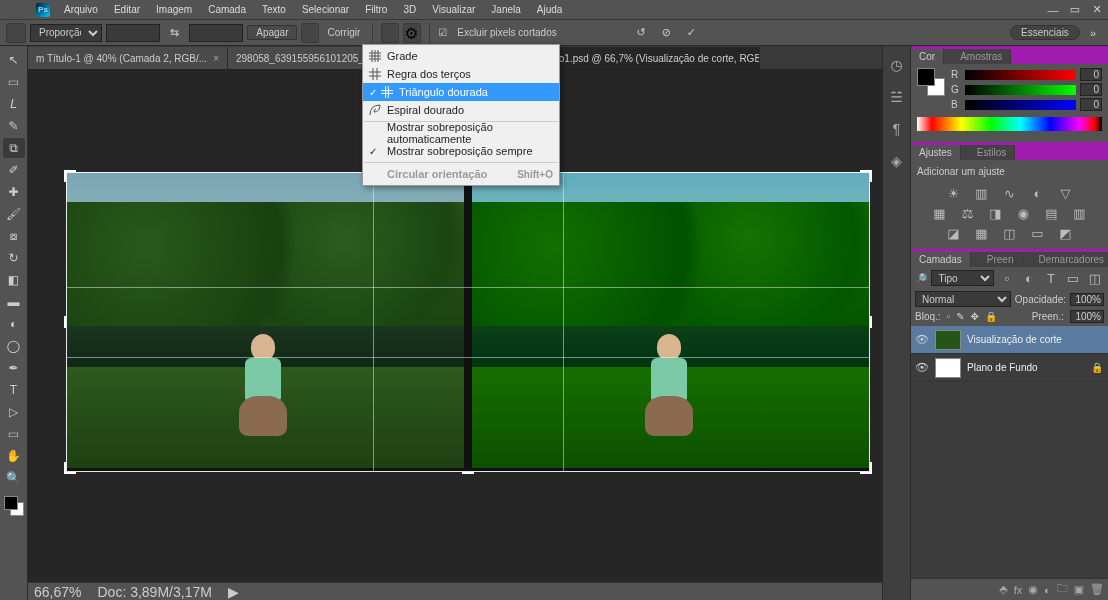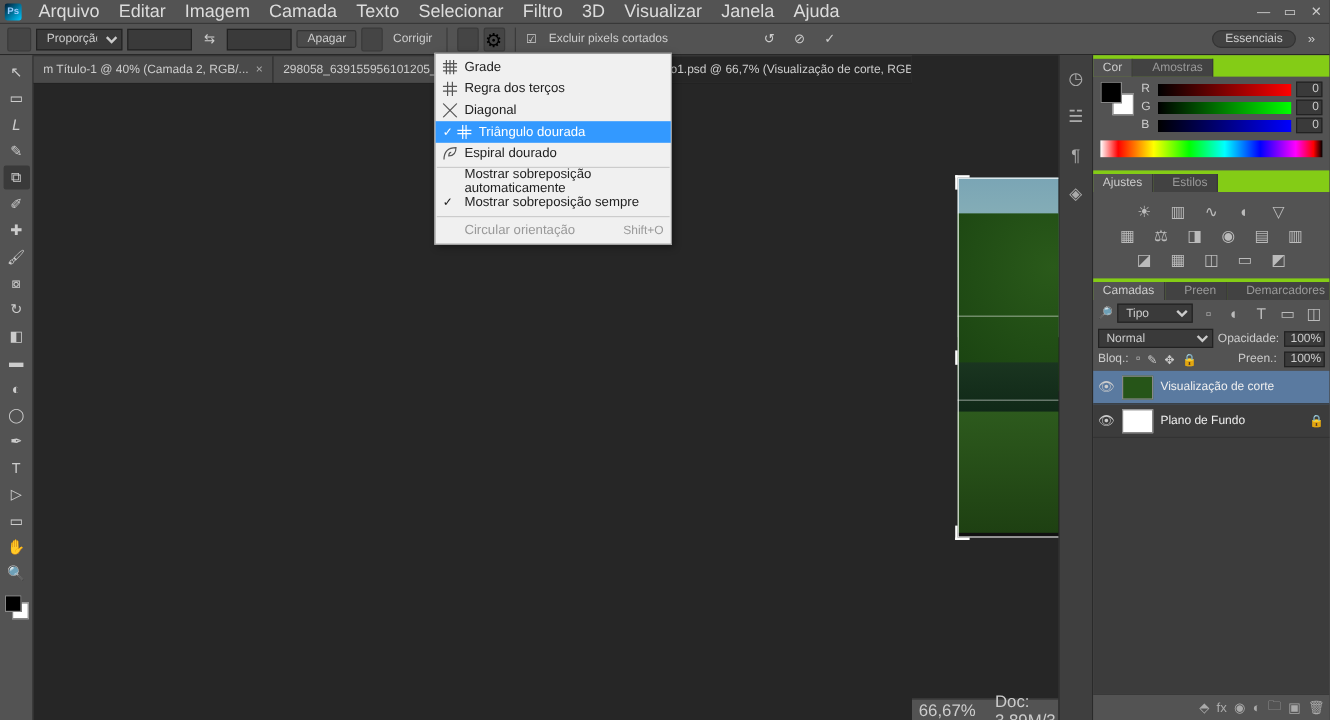--- a/index.html
+++ b/index.html
@@ -1,20 +1,20 @@
 <!DOCTYPE html>
 <html><head>
 <meta charset="utf-8">
 <style>
 * { margin: 0; padding: 0; box-sizing: border-box; font-family: "Segoe UI", Tahoma, sans-serif; user-select: none; }
 body { width: 1108px; height: 600px; background: #535353; overflow: hidden; position: relative; }
 
 .topbar { height: 20px; background: #535353; display: flex; align-items: center; padding-left: 4px; border-bottom: 1px solid #383838; }
-.ps-logo { width: 14px; height: 14px; background: linear-gradient(135deg,#001d36,#00c8ff); border-radius: 2px; margin-right: 6px; display:flex; align-items:center; justify-content:center; font-size:8px; color:#9cf; font-weight:bold;}
-.menu-item { color: #dcdcdc; font-size: 15px; padding: 0 8px; cursor: default; }
+.ps-logo { width: 14px; height: 14px; background: linear-gradient(135deg,#001d36,#00c8ff); border-radius: 2px; margin-right: 6px; display:flex; align-items:center; justify-content:center; font-size:8px; color:#9cf; font-weight:bold;margin-left:32px;}
+.menu-item { color: #dcdcdc; font-size: 10px; padding: 0 8px; cursor: default; }
 .win-controls { margin-left: auto; display: flex; }
 .win-btn { width: 22px; height: 16px; color: #ccc; font-size: 11px; display: flex; align-items: center; justify-content: center; }
 
 .options-bar { height: 26px; background: #535353; display: flex; align-items: center; padding: 0 6px; border-bottom: 1px solid #282828; gap: 4px; }
 .opt-icon { width: 20px; height: 20px; background: #454545; border: 1px solid #3a3a3a; border-radius: 2px; }
 .opt-select { background: #3a3a3a; color: #ccc; font-size: 10px; border: 1px solid #222; height: 18px; padding: 0 4px; width: 72px; }
 .opt-swap { color: #ccc; font-size: 11px; padding: 0 6px; }
 .opt-text { color: #ccc; font-size: 10px; padding: 0 4px; }
 .opt-btn { background: #4a4a4a; border: 1px solid #333; color: #ccc; font-size: 10px; padding: 1px 8px; border-radius: 2px; }
 .divider-v { width: 1px; height: 20px; background: #3a3a3a; margin: 0 4px; }
@@ -24,21 +24,21 @@
 
 .main { display: flex; height: 554px; }
 
 .tools { width: 28px; background: #535353; border-right: 1px solid #2c2c2c; display: flex; flex-direction: column; align-items: center; padding-top: 4px; gap: 2px; }
 .tool { width: 22px; height: 20px; display: flex; align-items: center; justify-content: center; color: #ccc; font-size: 12px; border-radius: 2px; }
 .tool.active { background: #3a3a3a; }
 .tool-swatch { margin-top: 6px; width: 20px; height: 20px; position: relative; }
 .swatch-fg { position: absolute; width: 14px; height: 14px; background: #000; border: 1px solid #888; top: 0; left: 0; }
 .swatch-bg { position: absolute; width: 14px; height: 14px; background: #fff; border: 1px solid #888; bottom: 0; right: 0; }
 
-.canvas-area { flex: 1; background: #262626; display: flex; flex-direction: row; position: relative; }
+.canvas-area { flex: 1; background: #262626; display: flex; flex-direction: column; position: relative; }
 .doc-tabs { height: 24px; background: #3a3a3a; display: flex; align-items: flex-end; border-bottom: 1px solid #222; }
 .doc-tab { height: 22px; background: #4a4a4a; color: #ccc; font-size: 10px; padding: 0 8px; display: flex; align-items: center; border-right: 1px solid #2a2a2a; max-width: 220px; overflow: hidden; white-space: nowrap; }
 .doc-tab.active { background: #262626; }
 .doc-tab .x { margin-left: 6px; color: #aaa; font-size: 10px; }
 
 .canvas-viewport { flex: 1; position: relative; overflow: hidden; }
 .image-frame { position: absolute; left: 38px; top: 102px; width: 804px; height: 300px; background: #111; }
 .photo { position: absolute; top: 0; width: 398px; height: 296px; }
 .photo.left { left: 0; }
 .photo.right { right: 0; }
@@ -64,34 +64,34 @@
 .ch-r{right:-2px;top:50%;margin-top:-6px;border-top:none;border-bottom:none;border-left:none;}
 .gr-grid { position:absolute; inset:0; pointer-events:none; }
 .gr-v1{position:absolute;top:0;bottom:0;left:38.2%;width:1px;background:rgba(255,255,255,0.45);}
 .gr-v2{position:absolute;top:0;bottom:0;left:61.8%;width:1px;background:rgba(255,255,255,0.45);}
 .gr-h1{position:absolute;left:0;right:0;top:38.2%;height:1px;background:rgba(255,255,255,0.45);}
 .gr-h2{position:absolute;left:0;right:0;top:61.8%;height:1px;background:rgba(255,255,255,0.45);}
 
 .dropdown { position: absolute; left: 362px; top: 44px; width: 198px; background: #f0f0f0; border: 1px solid #999; box-shadow: 2px 2px 6px rgba(0,0,0,0.4); z-index: 100; padding: 2px 0; }
 .dd-item { height: 18px; display: flex; align-items: center; padding: 0 6px 0 24px; font-size: 11px; color: #222; position: relative; }
 .dd-item.sel { background: #3399ff; color: #fff; }
-.dd-item.disabled { color: #999; }
+.dd-item.disabled { color: #999; font-weight: bold; }
 .dd-check { position: absolute; left: 6px; font-size: 10px; }
 .dd-icon { position: absolute; left: 6px; width: 12px; height: 12px; }
 .dd-sep { height: 1px; background: #ccc; margin: 2px 1px; }
 .dd-shortcut { margin-left: auto; font-size: 10px; }
 
 .status { position:absolute; bottom:0; left:0; right:0; height: 18px; background: #535353; display: flex; align-items: center; padding: 0 6px; gap: 16px; border-top:1px solid #333;}
 .status span { color: #ccc; font-size: 14px; }
 
 .panel-strip { width: 28px; background: #3f3f3f; display:flex; flex-direction:column; align-items:center; padding-top:10px; gap:14px; border-left:1px solid #2a2a2a;}
 .strip-icon { width:20px; height:18px; color:#aaa; font-size:14px; display:flex; align-items:center; justify-content:center;}
 
 .panels { width: 198px; background: #535353; display: flex; flex-direction: column; border-left:1px solid #2a2a2a;}
-.panel-tabs { height: 18px; display: flex; align-items: flex-end; background: #84cc16; }
+.panel-tabs { height: 18px; display: flex; align-items: flex-end; background: #a21caf; }
 .ptab { font-size: 10px; color: #ccc; padding: 2px 8px; background: #535353; border-right: 1px solid #383838; }
 .ptab.inactive { background: #424242; color: #999; padding-left: 16px; }
 .panel-body { background: #535353; padding: 4px 6px; }
 
 .color-panel { height: 78px; }
 .mini-sw { position:relative; width:28px; height:28px; }
 .mini-sw .fg{position:absolute;top:0;left:0;width:18px;height:18px;background:#000;border:1px solid #888;}
 .mini-sw .bg{position:absolute;bottom:0;right:0;width:18px;height:18px;background:#fff;border:1px solid #888;}
 .rgb-row { display: flex; align-items: center; gap: 4px; margin-bottom: 2px; }
 .rgb-label { color: #ccc; font-size: 10px; width: 10px; }
@@ -304,20 +304,21 @@
         </div>
       </div>
       <div class="spectrum"></div>
     </div>
 
     <div class="panel-tabs">
       <div class="ptab">Ajustes</div>
       <div class="ptab inactive">Estilos</div>
     </div>
     <div class="panel-body adjust-panel">
+      <div class="hdr">Adicionar um ajuste</div>
       <div class="adj-row">
         <div class="adj-ic">☀</div>
         <div class="adj-ic">▥</div>
         <div class="adj-ic">∿</div>
         <div class="adj-ic">◐</div>
         <div class="adj-ic">▽</div>
       </div>
       <div class="adj-row">
         <div class="adj-ic">▦</div>
         <div class="adj-ic">⚖</div>
@@ -404,27 +405,20 @@
     </div>
   <div class="dd-item">
       <svg class="grid-ic dd-icon">
         <line x1="4" y1="0" x2="4" y2="12"></line>
         <line x1="8" y1="0" x2="8" y2="12"></line>
         <line x1="0" y1="4" x2="12" y2="4"></line>
         <line x1="0" y1="8" x2="12" y2="8"></line>
       </svg>
       <span>Regra dos terços</span>
     </div>
-  <div class="dd-item">
-      <svg class="grid-ic dd-icon">
-        <line x1="0" y1="0" x2="12" y2="12"></line>
-        <line x1="12" y1="0" x2="0" y2="12"></line>
-      </svg>
-      <span>Diagonal</span>
-    </div>
   <div class="dd-item sel">
       <span class="dd-check">✓</span>
       <svg class="grid-ic dd-icon" style="left:18px">
         <line x1="4.6" y1="0" x2="4.6" y2="12"></line>
         <line x1="7.4" y1="0" x2="7.4" y2="12"></line>
         <line x1="0" y1="4.6" x2="12" y2="4.6"></line>
         <line x1="0" y1="7.4" x2="12" y2="7.4"></line>
       </svg>
       <span style="margin-left:12px">Triângulo dourada</span>
     </div>

